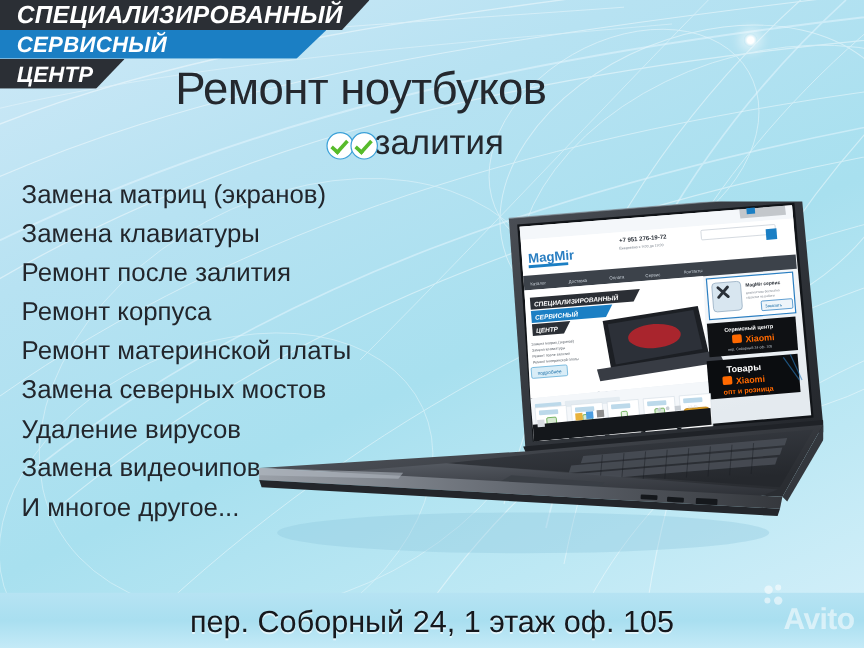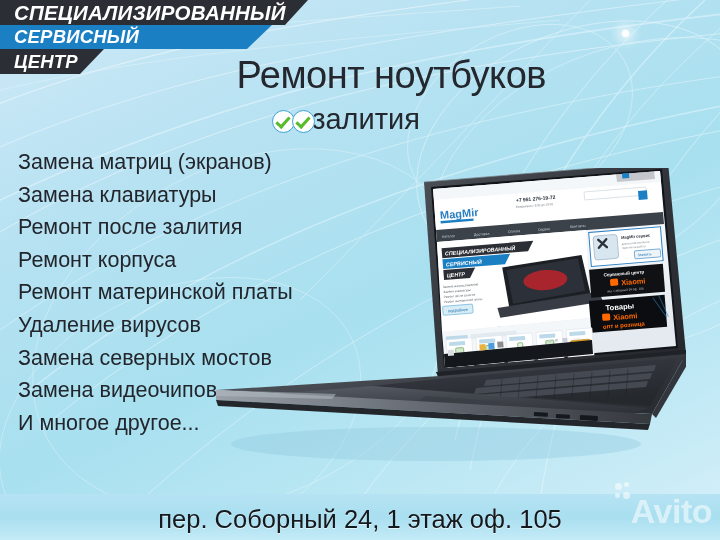--- a/index.html
+++ b/index.html
@@ -75,21 +75,21 @@
     padding-left: 14px;
     font-size: 18.5px;
   }
 
   
   #headline {
     position: absolute;
     left: 146px;
     top: 54px;
     width: 400px;
-    text-align: right;
+    text-align: left;
     font-size: 38px;
     font-weight: normal;
     color: #24282e;
     letter-spacing: -0.5px;
     white-space: nowrap;
   }
   #subheadline {
     position: absolute;
     left: 146px;
     top: 103px;
@@ -191,21 +191,21 @@
     position: absolute;
     display: block;
     border-radius: 50%;
     background: #ffffff;
   }
   #avito-dots i:nth-child(1){ width:7px;height:7px; left:0;  top:2px; }
   #avito-dots i:nth-child(2){ width:5px;height:5px; left:9px;top:1px; }
   #avito-dots i:nth-child(3){ width:5px;height:5px; left:0;  top:12px;}
   #avito-dots i:nth-child(4){ width:7px;height:7px; left:8px;top:11px;}
   #avito-word {
-    font-size: 34px;
+    font-size: 25px;
     font-weight: bold;
     color: #ffffff;
     letter-spacing: -0.5px;
     margin-top: 42px;
   }
 </style>
 </head>
 <body>
 
 <div id="poster">
@@ -258,22 +258,22 @@
     <span class="check-icon"></span>
     <span>залития</span>
   </div>
 
   <ul id="service-list">
     <li>Замена матриц (экранов)</li>
     <li>Замена клавиатуры</li>
     <li>Ремонт после залития</li>
     <li>Ремонт корпуса</li>
     <li>Ремонт материнской платы</li>
+    <li>Замена северных мостов</li>
     <li>Удаление вирусов</li>
-    <li>Замена северных мостов</li>
     <li>Замена видеочипов</li>
     <li>И многое другое...</li>
   </ul>
 
   <svg id="laptop" viewBox="0 0 500 300">
     <defs>
       <linearGradient id="lidGrad" x1="0" y1="0" x2="1" y2="1">
         <stop offset="0%" stop-color="#4c5057"></stop>
         <stop offset="45%" stop-color="#33373d"></stop>
         <stop offset="100%" stop-color="#23262b"></stop>

